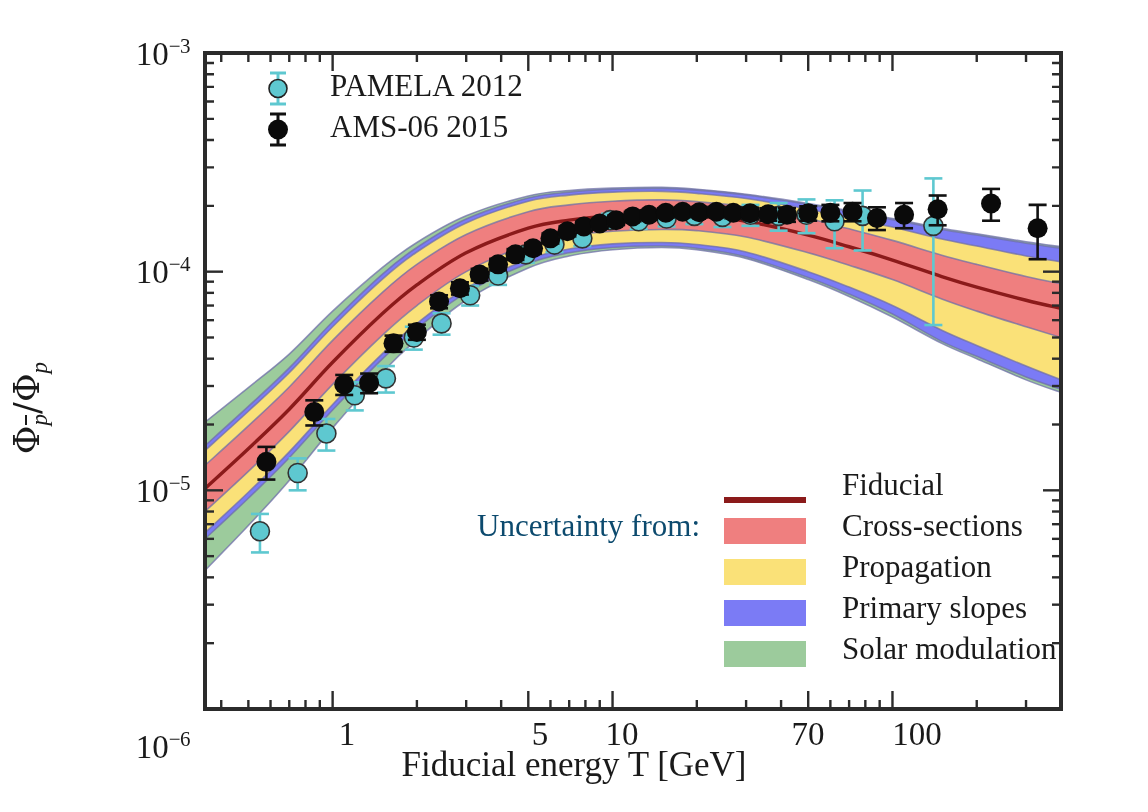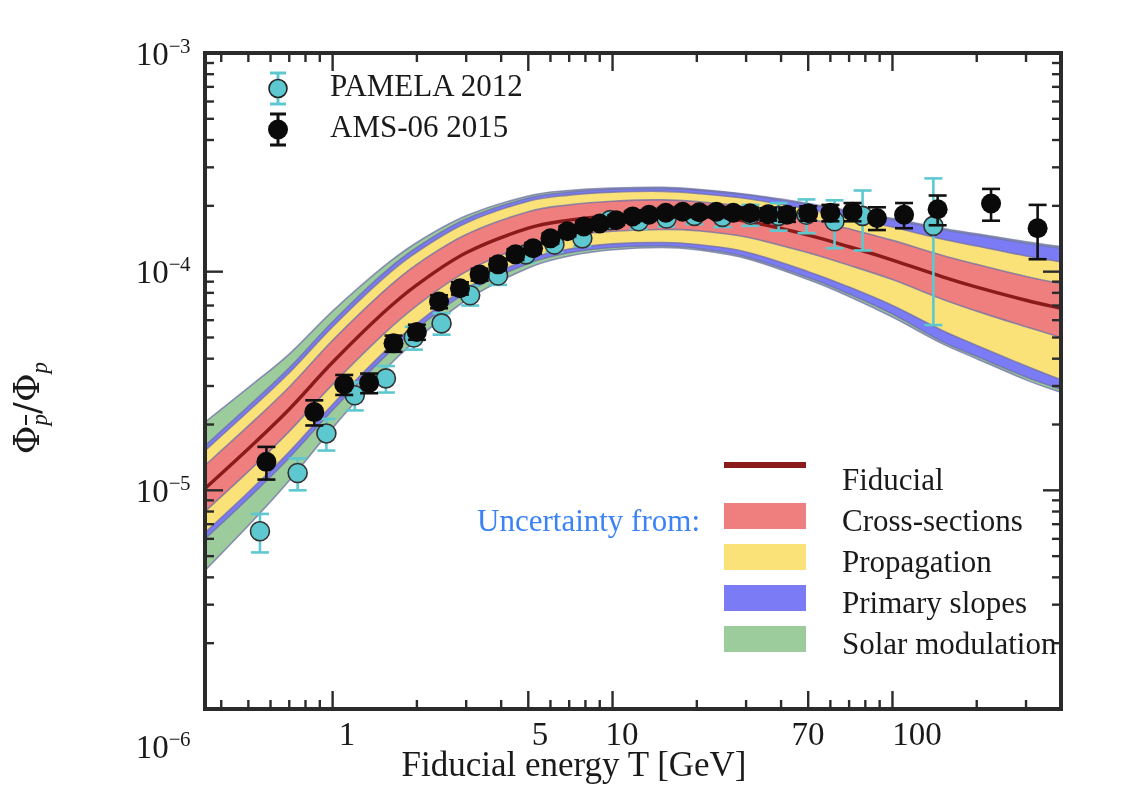--- a/index.html
+++ b/index.html
@@ -1,17 +1,17 @@
 <!DOCTYPE html>
 <html><head>
 <meta charset="utf-8">
 <style>
   html,body{margin:0;padding:0;background:#ffffff;}
   body{width:1148px;height:812px;font-family:"Liberation Serif",serif;color:#000;}
-  #root{position:relative;width:1148px;height:812px;overflow:hidden;background:#fff;}
+  #root{position:relative;width:1148px;height:812px;overflow:hidden;background:#fff;border-radius:28px;}
 
   .plotsvg{position:absolute;left:0;top:0;width:1148px;height:812px;}
 
   .axlabel{position:absolute;font-family:"Liberation Serif",serif;color:#1a1a1a;white-space:nowrap;}
 
   
   .ytick{font-size:33px;text-align:right;width:150px;}
   .ytick sup{font-size:21px;vertical-align:super;letter-spacing:-0.5px;}
 
   
@@ -27,22 +27,22 @@
   .ovr::after{content:"";position:absolute;left:3%;right:6%;top:-0.06em;height:2px;background:#1a1a1a;}
 
   
   #legend-data{position:absolute;left:248px;top:68px;}
   .lrow{display:flex;align-items:flex-start;height:41px;}
   .lmark{width:78px;position:relative;height:41px;}
   .ltext{font-size:31px;color:#1a1a1a;white-space:nowrap;padding-left:4px;}
 
   
   #legend-bands{position:absolute;left:438px;top:462px;}
-  .brow{display:flex;align-items:flex-start;height:41px;gap:16px;}
-  .bpre{width:262px;text-align:right;font-size:31px;color:#3b82f6;white-space:nowrap;padding-right:8px;}
+  .brow{display:flex;align-items:flex-end;height:41px;gap:16px;}
+  .bpre{width:262px;text-align:right;font-size:31px;color:#0c4a6e;white-space:nowrap;padding-right:8px;}
   .bsw{width:82px;height:26px;margin-right:20px;}
   .bline{width:82px;height:6px;background:#8b1a1a;margin-right:20px;}
   .btext{font-size:31px;color:#1a1a1a;white-space:nowrap;}
 </style>
 </head>
 <body>
 
 <div id="root">
 
   <svg class="plotsvg" id="plot-svg" viewBox="0 0 1148 812">

